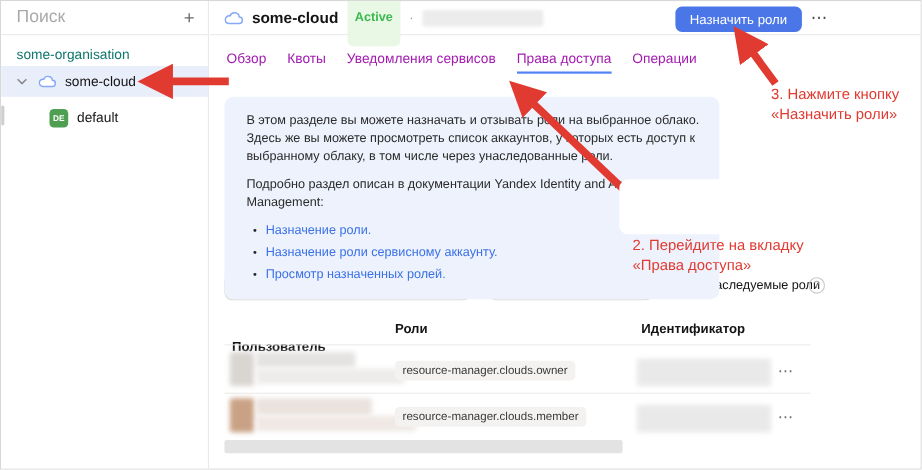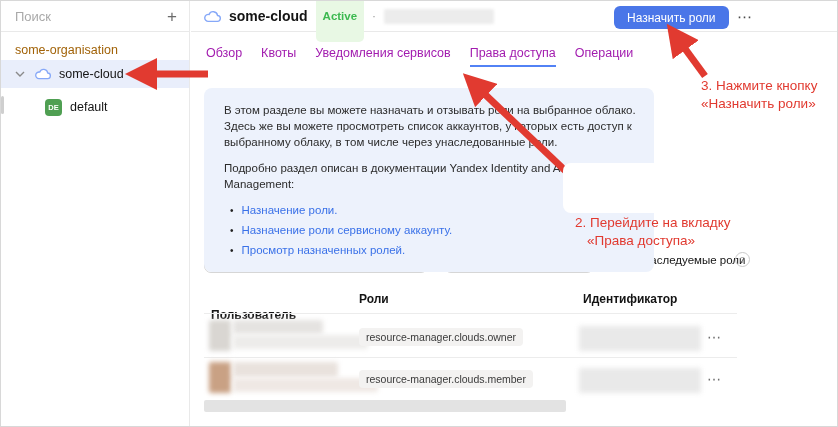--- a/index.html
+++ b/index.html
@@ -6,23 +6,23 @@
   html,body { background:#fff; }
   body { font-family:"Liberation Sans", sans-serif; color:#1f1f1f; }
   .app { position:relative; width:838px; height:427px; background:#fff;
          border:1px solid #d8d8d8; overflow:hidden; font-size:12px; }
 
   
   .sidebar { position:absolute; left:0; top:0; width:189px; height:100%;
              border-right:1px solid #e9e9e9; background:#fff; }
   .search-row { height:31px; border-bottom:1px solid #e9e9e9; display:flex;
                 align-items:center; padding:0 12px 0 14px; }
-  .search-ph { color:#a9a9a9; font-size:13px; flex:1; cursor:text; }
+  .search-ph { color:#a9a9a9; font-size:16px; flex:1; cursor:text; }
   .plus { color:#6b6b6b; font-size:17px; font-weight:300; cursor:pointer; line-height:1; }
-  .org { position:absolute; left:14px; top:42px; color:#a16207; font-size:12.5px; }
+  .org { position:absolute; left:14px; top:42px; color:#0f766e; font-size:12.5px; }
   .tree-item { position:absolute; left:0; width:100%; height:28px; display:flex;
                align-items:center; cursor:pointer; }
   .tree-item.selected { top:59px; background:#e9eefb; }
   .tree-item.child { top:92px; }
   .chev { margin-left:14px; }
   .cloud-ic { margin-left:10px; }
   .tree-label { margin-left:8px; font-size:12.5px; color:#141414; }
   .de-badge { margin-left:44px; width:17px; height:17px; border-radius:4px;
               background:#4f9f52; color:#fff; font-size:7.5px; font-weight:700;
               display:flex; align-items:center; justify-content:center; }
@@ -231,21 +231,21 @@
       </marker>
     </defs>
     <line x1="207" y1="73" x2="138" y2="73" stroke="#e13a30" stroke-width="7" marker-end="url(#ah)"></line>
     <line x1="592" y1="196" x2="472" y2="82" stroke="#e13a30" stroke-width="7" marker-end="url(#ah)"></line>
     <line x1="704" y1="75" x2="674" y2="34" stroke="#e13a30" stroke-width="7" marker-end="url(#ah)"></line>
   </svg>
 
 
   <div class="step2-card">
     <div class="ann" style="position:static;margin-top:44px;">2. Перейдите на вкладку</div>
-    <div class="ann" style="position:static;margin-left:12px;">«Права доступа»</div>
+    <div class="ann" style="position:static;">«Права доступа»</div>
   </div>
 
   <div class="ann step3">
     <div>3. Нажмите кнопку</div>
     <div>«Назначить роли»</div>
   </div>
 
 </div>
 
 </body></html>

